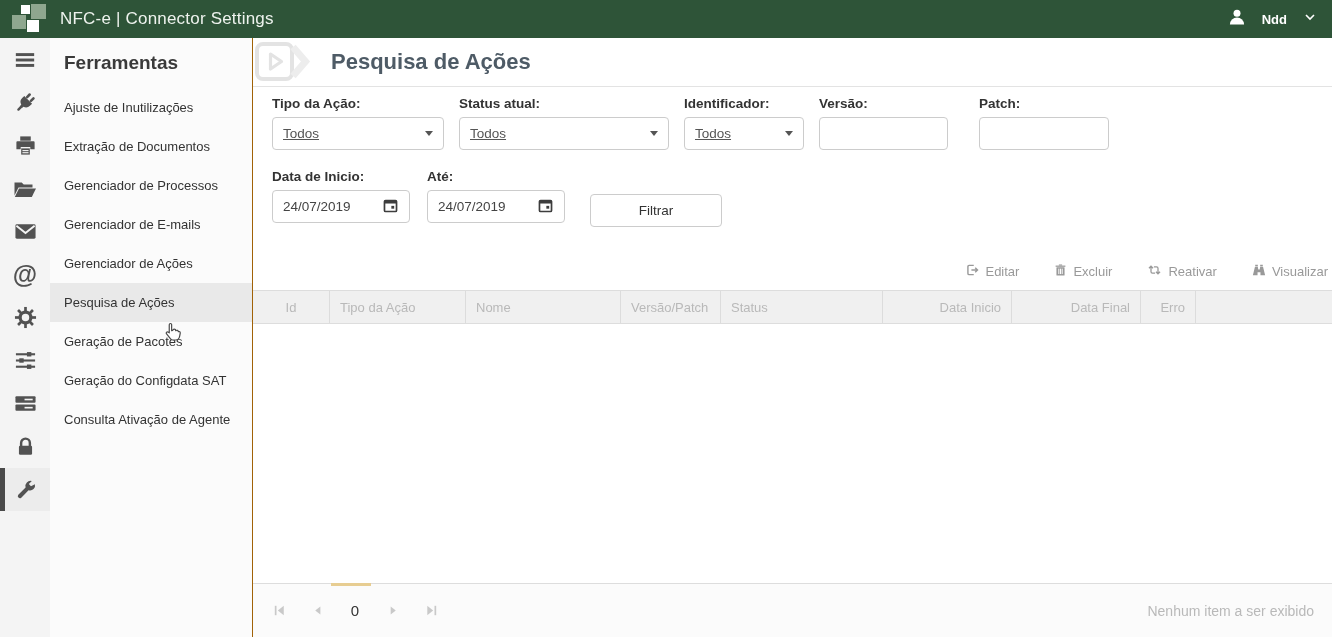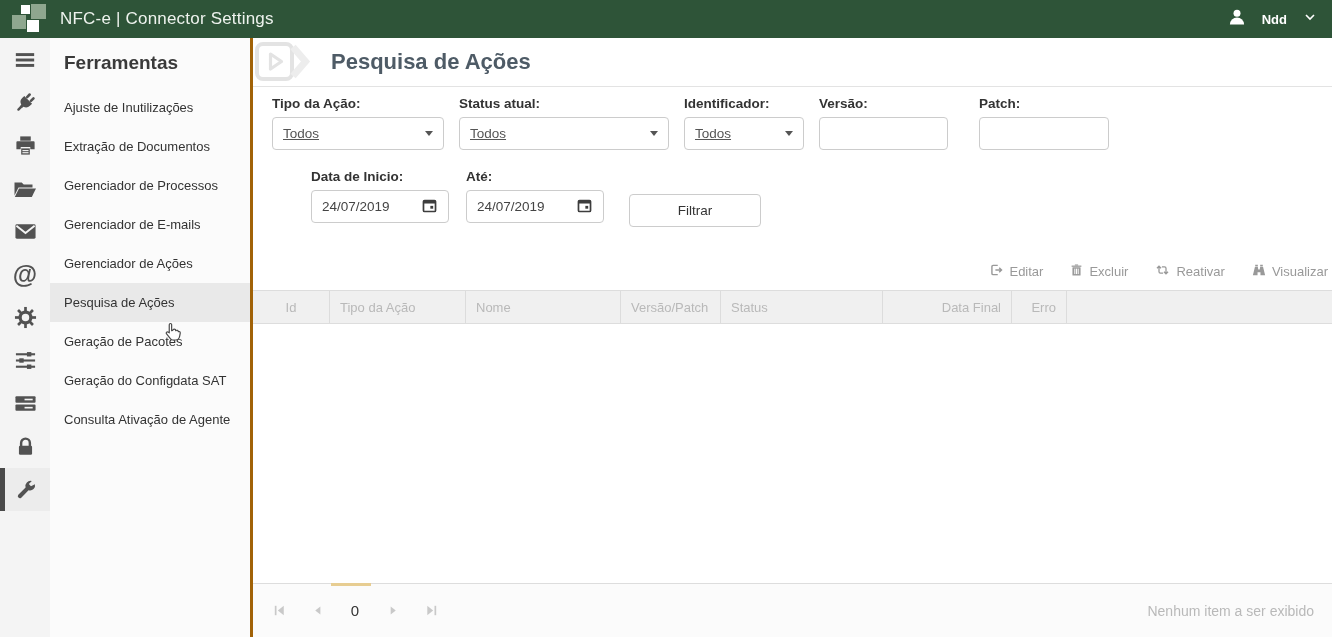--- a/index.html
+++ b/index.html
@@ -24,47 +24,47 @@
 
   
   .rail { width:50px; background:#f4f4f4; flex:0 0 50px; display:flex; flex-direction:column; }
   .rail-item { height:43px; display:flex; align-items:center; justify-content:center; cursor:pointer; position:relative; }
   .rail-item svg, .rail-item .at { opacity:.95; }
   .rail-item.active { background:#ececec; }
   .rail-item.active::before { content:""; position:absolute; left:0; top:0; bottom:0; width:5px; background:#4a4a4a; }
   .at { font-size:25px; color:#4a4a4a; font-weight:bold; line-height:1; }
 
   
-  .sidebar { width:203px; flex:0 0 203px; background:#fbfbfb; border-right:3px solid #a16207; padding-top:10px; }
+  .sidebar { width:203px; flex:0 0 203px; background:#fbfbfb; border-right:1px solid #a16207; padding-top:10px; }
   .sidebar-title { font-size:19px; font-weight:600; color:#3a3a3a; padding:4px 14px 14px 14px; }
   .menu-item { height:39px; display:flex; align-items:center; padding:0 14px; font-size:13px; color:#333; cursor:pointer; }
   .menu-item.active { background:#e9e9e9; }
 
   
   .main { flex:1; display:flex; flex-direction:column; background:#fff; min-width:0; }
   .page-head { height:49px; border-bottom:1px solid #e3e3e3; display:flex; align-items:center; padding-left:2px; flex:0 0 49px; }
   .page-title { font-size:22px; font-weight:600; color:#4e5b66; margin-left:14px; }
 
   .filters { padding:9px 9px 0 19px; }
   .filter-row { display:flex; align-items:flex-start; }
-  .filter-row + .filter-row { margin-top:19px;margin-left:39px; }
+  .filter-row + .filter-row { margin-top:19px; }
   .fgroup { margin-right:15px; }
   .flabel { font-size:13.5px; font-weight:bold; color:#333; margin-bottom:6px; }
   .select, .tinput { height:33px; border:1px solid #ccc; border-radius:4px; background:#fff; display:flex; align-items:center; padding:0 10px; font-size:13.5px; color:#555; }
   .select { justify-content:space-between; cursor:pointer;text-decoration:underline; }
   .caret { width:0; height:0; border-left:4px solid transparent; border-right:4px solid transparent; border-top:5px solid #555; margin-left:8px; }
   .tinput input { border:none; outline:none; width:100%; font-size:13.5px; color:#555; font-family:"Liberation Sans",sans-serif; background:transparent; }
   .w-tipo { width:172px; } .w-status { width:210px; } .w-ident { width:120px; }
   .w-versao { width:129px; } .w-patch { width:130px; margin-left:16px; }
   .w-date { width:138px; justify-content:space-between; color:#444; }
   .btn-filtrar { width:132px; height:33px; margin-left:10px; margin-top:25px; background:#fff; border:1px solid #ccc; border-radius:4px; font-size:13.5px; color:#333; cursor:pointer; font-family:"Liberation Sans",sans-serif;text-align:center; }
   .date-val { font-size:13.5px; color:#444; }
 
   
-  .actions-row { display:flex; justify-content:flex-end; gap:27px; padding:36px 4px 10px 0; }
+  .actions-row { display:flex; justify-content:flex-end; gap:35px; padding:36px 4px 10px 0; }
   .action-link { display:flex; align-items:center; gap:6px; font-size:13px; color:#999; cursor:pointer; }
 
   
   .grid-header { display:flex; border-top:1px solid #ddd; border-bottom:1px solid #ddd; background:#f0f0f0; height:34px; }
   .gh-cell { display:flex; align-items:center; font-size:13px; color:#b9b9b9; padding:0 10px; border-left:1px solid #dcdcdc; white-space:nowrap; overflow:hidden; }
   .gh-cell:first-child { border-left:none; justify-content:center; }
   .gh-cell.right { justify-content:flex-end; }
   .c0{width:76px;} .c1{width:136px;} .c2{width:125px;} .c3{width:155px;} .c4{width:100px;} .c5{width:162px;} .c6{width:129px;} .c7{width:129px;} .c8{width:55px;} .c9{flex:1;}
   .grid-body { flex:1; background:#fff; }
 
@@ -333,20 +333,21 @@
           <span>Visualizar</span>
         </div>
       </div>
 
       <div class="grid-header">
         <div class="gh-cell c0">Id</div>
         <div class="gh-cell c1">Tipo da Ação</div>
         <div class="gh-cell c3">Nome</div>
         <div class="gh-cell c4">Versão/Patch</div>
         <div class="gh-cell c5">Status</div>
+        <div class="gh-cell c6 right">Data Inicio</div>
         <div class="gh-cell c7 right">Data Final</div>
         <div class="gh-cell c8 right">Erro</div>
         <div class="gh-cell c9"></div>
       </div>
 
       <div class="grid-body"></div>
 
       <div class="pager">
         <div class="pager-indicator"></div>
         <div class="pg-btn">

